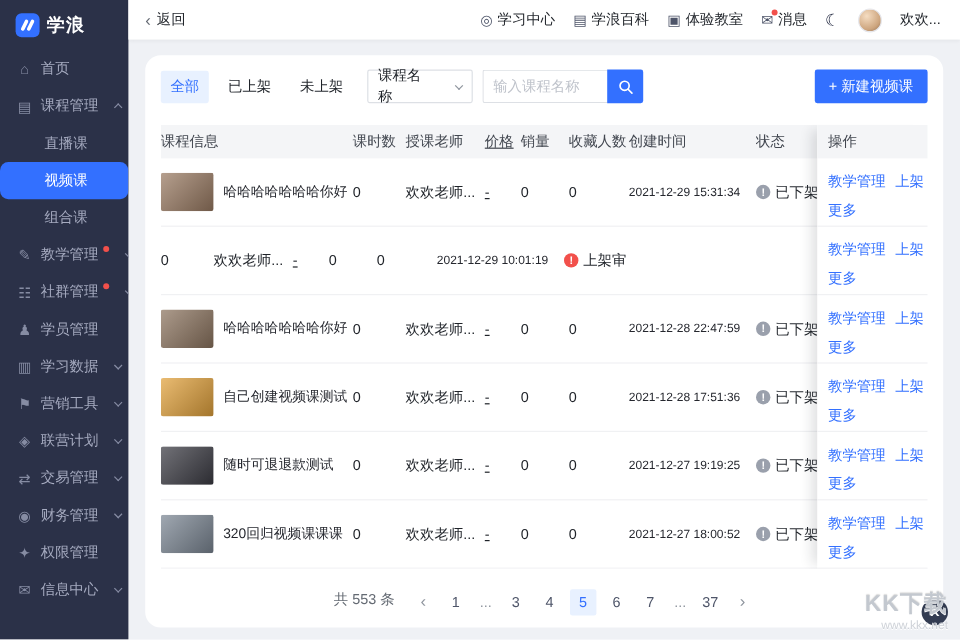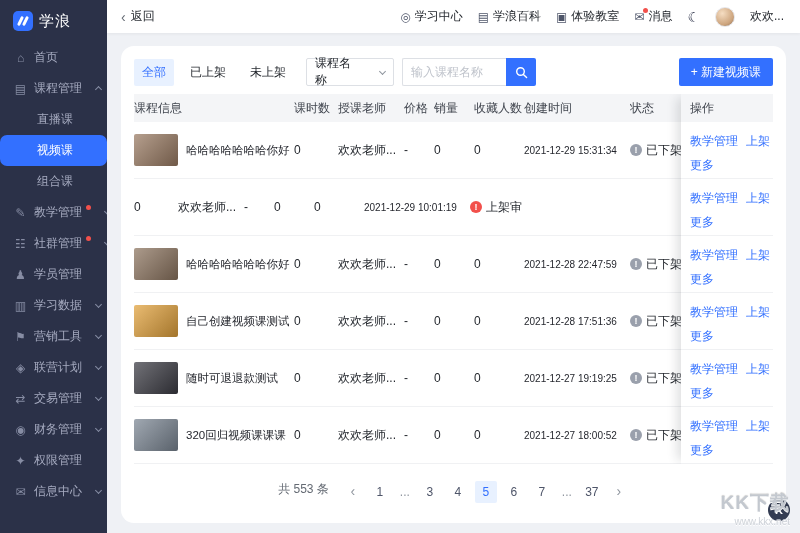--- a/index.html
+++ b/index.html
@@ -7,21 +7,21 @@
   body { font-family:"Liberation Sans","DejaVu Sans",sans-serif; font-size:12px; color:#1f2329; background:#eff1f5; position:relative; }
   .app { display:flex; width:100%; height:100%; }
 
   
   .sidebar { width:107px; flex:none; background:#2b3148; color:#a6abc0; display:flex; flex-direction:column; }
   .logo { height:42px; display:flex; align-items:center; padding-left:13px; gap:6px; cursor:pointer; }
   .logo-mark { width:20px; height:20px; border-radius:5px; background:#3370ff; position:relative; flex:none; }
   .logo-mark i { position:absolute; background:#fff; width:3px; height:10px; border-radius:2px; transform:rotate(26deg); }
   .logo-mark i:first-child { left:6px; top:5px; }
   .logo-mark i:last-child { left:11px; top:5px; }
-  .logo-text { color:#fff; font-size:15px; font-weight:normal; letter-spacing:1px; }
+  .logo-text { color:#fff; font-size:15px; font-weight:bold; letter-spacing:1px; }
   .menu { flex:1; overflow:hidden; }
   .menu-item { height:31px; display:flex; align-items:center; padding:0 9px 0 14px; gap:7px; cursor:pointer; }
   .menu-ico { width:13px; font-size:12px; color:#868ca3; flex:none; text-align:center; }
   .menu-label { white-space:nowrap; }
   .menu-spacer { flex:1; }
   .menu-dot { width:5px; height:5px; border-radius:50%; background:#f2504b; flex:none; align-self:flex-start; margin:8px 0 0 -3px; }
   .chev { width:5px; height:5px; border-right:1px solid #868ca3; border-bottom:1px solid #868ca3; flex:none; display:inline-block; }
   .chev.down { transform:rotate(45deg); margin-top:-2px; }
   .chev.up { transform:rotate(-135deg); margin-top:2px; }
   .submenu-item { height:31px; line-height:31px; padding-left:37px; cursor:pointer; white-space:nowrap; }
@@ -51,24 +51,24 @@
   .tab.active { background:#e8f1ff; color:#3370ff; }
   .select { width:88px; height:28px; border:1px solid #dde0e5; border-radius:2px; display:flex; align-items:center; justify-content:space-between; padding:0 8px; cursor:pointer; background:#fff;gap:29px; }
   .select .chev { border-color:#8f959e; }
   .search { display:flex; height:28px; }
   .search input { width:104px; height:28px; border:1px solid #dde0e5; border-right:none; border-radius:2px 0 0 2px; padding:0 8px; font-size:12px; outline:none; color:#1f2329; font-family:inherit; }
   .search input::placeholder { color:#bfc3cb; }
   .search-btn { width:30px; height:28px; background:#3370ff; border:none; border-radius:0 2px 2px 0; display:flex; align-items:center; justify-content:center; cursor:pointer; }
   .new-btn { margin-left:auto; height:28px; padding:0 12px; background:#3370ff; color:#fff; border:none; border-radius:2px; font-size:12px; cursor:pointer; font-family:inherit; }
 
   
-  .table-wrap { margin-top:8px; position:relative; overflow:hidden; }
+  .table-wrap { margin-top:18px; position:relative; overflow:hidden; }
   .thead { display:flex; align-items:center; background:#f4f5f7; height:28px; color:#41464f; }
   .th,.td { flex:none; }
-  .c-info{width:160px;} .c-lessons{width:44px;} .c-teacher{width:66px;} .c-price{width:30px;}
+  .c-info{width:160px;} .c-lessons{width:44px;} .c-teacher{width:66px;} .c-price{width:30px;text-decoration:underline;}
   .c-sales{width:40px;} .c-fav{width:50px;} .c-time{width:106px;}
   .c-status{ flex:1; min-width:0; display:flex; align-items:center; gap:4px; white-space:nowrap; overflow:hidden; }
   .trow { display:flex; align-items:center; height:57px; border-bottom:1px solid #f0f1f3; }
   .cell-info { display:flex; align-items:center; gap:8px; }
   .thumb { width:44px; height:32px; border-radius:2px; flex:none;
            background-image:linear-gradient(135deg, rgba(255,255,255,.28), rgba(0,0,0,.28)); }
   .title { font-size:11.5px; color:#25272e; line-height:1.4; width:104px; }
   .td.time { font-size:10px; color:#25272e; }
   .status-ico { width:12px; height:12px; border-radius:50%; color:#fff; font-size:9px; line-height:12px; text-align:center; flex:none; font-weight:bold; }
   .status-ico.gray { background:#9aa0ac; }

